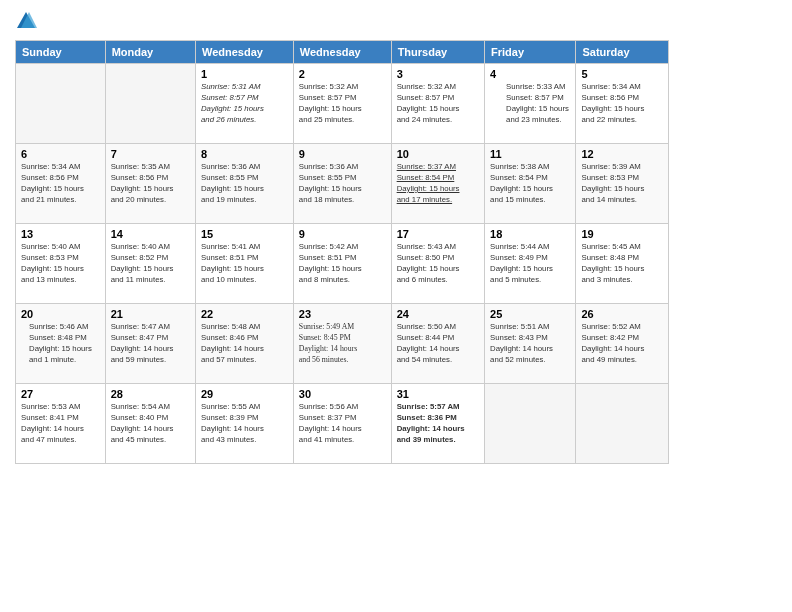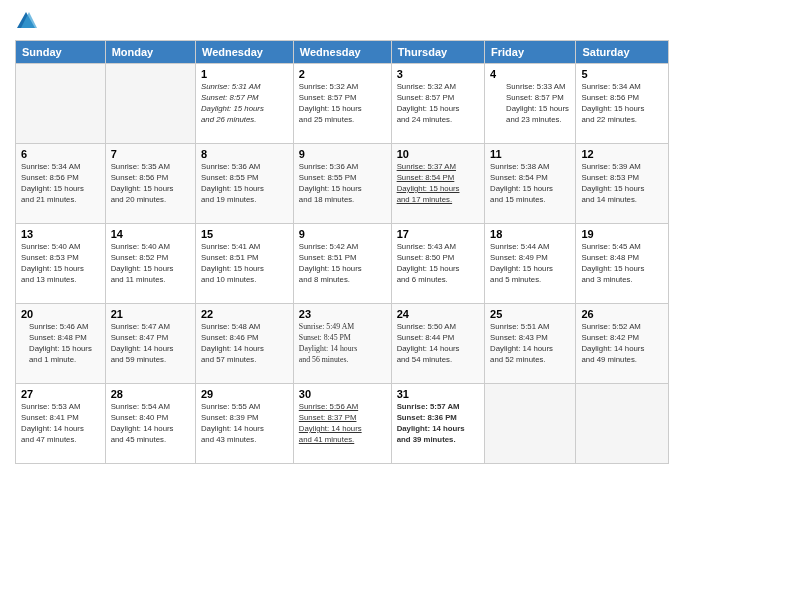--- a/index.html
+++ b/index.html
@@ -334,21 +334,21 @@
           </td>
           <td>
             <div class="day-num">29</div>
             <div class="day-detail" style="white-space: pre-line;">Sunrise: 5:55 AM
 Sunset: 8:39 PM
 Daylight: 14 hours
 and 43 minutes.</div>
           </td>
           <td>
             <div class="day-num">30</div>
-            <div class="day-detail" style="white-space: pre-line; text-decoration: underline;">Sunrise: 5:56 AM
+            <div class="day-detail" style="white-space: pre-line;">Sunrise: 5:56 AM
 Sunset: 8:37 PM
 Daylight: 14 hours
 and 41 minutes.</div>
           </td>
           <td>
             <div class="day-num">31</div>
             <div class="day-detail" style="white-space: pre-line; font-weight: bold;">Sunrise: 5:57 AM
 Sunset: 8:36 PM
 Daylight: 14 hours
 and 39 minutes.</div>

